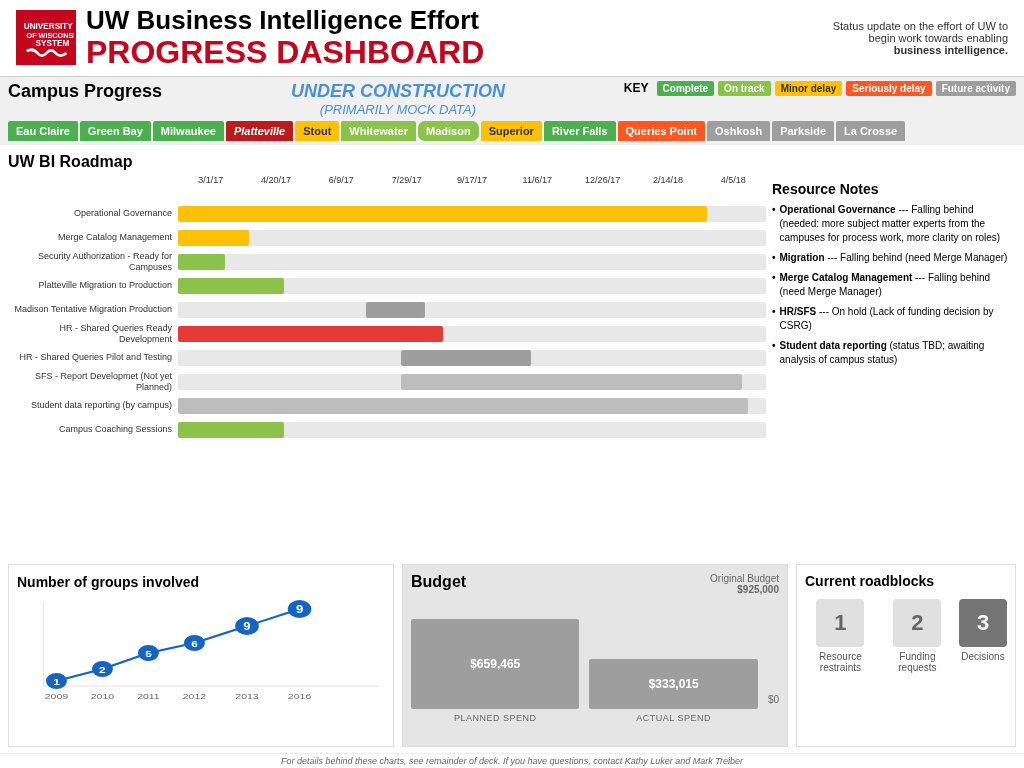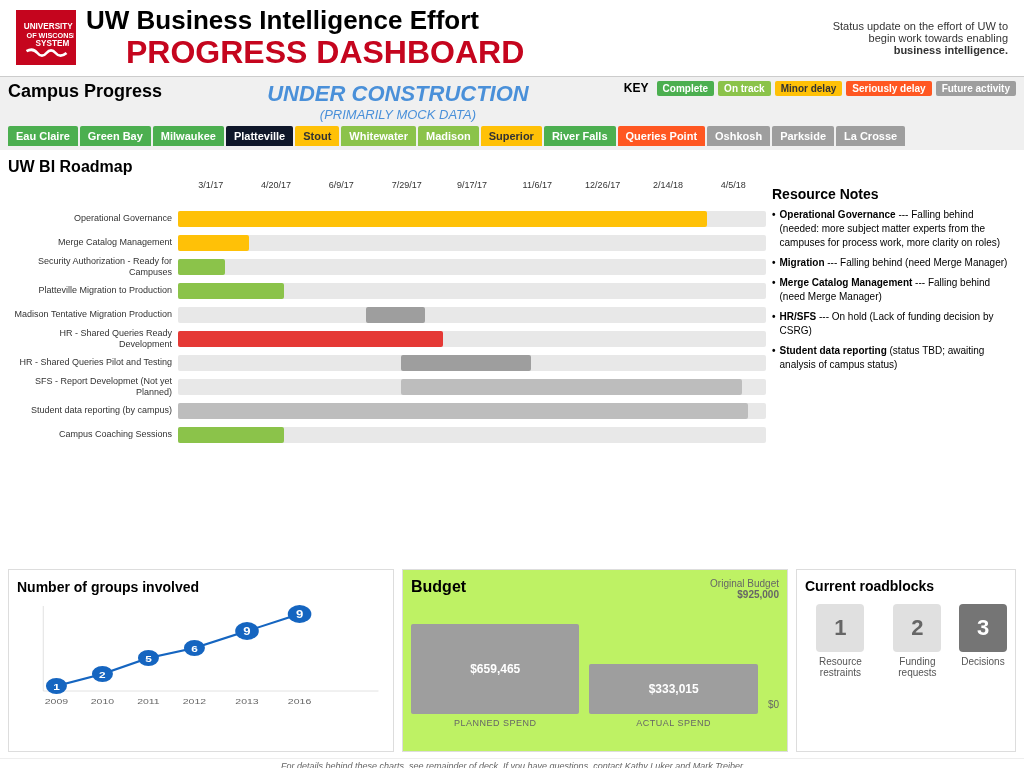--- a/index.html
+++ b/index.html
@@ -4,49 +4,49 @@
   <style>
     * { box-sizing: border-box; margin: 0; padding: 0; }
     body { font-family: Arial, sans-serif; background: #fff; width: 1024px; height: 768px; overflow: hidden; font-size: 11px; }
 
     
     #header { display: flex; align-items: center; background: #fff; padding: 6px 16px; border-bottom: 1px solid #ccc; }
     #logo { width: 60px; height: 55px; background: #c5051e; display: flex; align-items: center; justify-content: center; margin-right: 10px; flex-shrink: 0; }
     #logo svg { width: 55px; height: 50px; }
     #title-block { flex: 1; }
     #title-block .main-title { font-size: 26px; font-weight: 900; color: #000; line-height: 1.1; }
-    #title-block .sub-title { font-size: 32px; font-weight: 900; color: #c5051e; text-transform: uppercase; line-height: 1.1; margin-left: 40px; }
+    #title-block .sub-title { font-size: 32px; font-weight: 900; color: #c5051e; text-transform: uppercase; line-height: 1.1; }
     #header-right { text-align: right; font-size: 11px; color: #333; max-width: 200px; }
     #header-right .bold { font-weight: bold; }
 
     
     #campus-section { background: #f0f0f0; padding: 4px 8px; }
     #campus-header-row { display: flex; align-items: flex-start; margin-bottom: 4px; }
     #campus-title { font-size: 18px; font-weight: bold; color: #000; margin-right: 20px; }
     #under-construction { text-align: center; flex: 1; }
-    #under-construction .uc-main { font-size: 22px; font-weight: 900; color: #4a90d9; font-style: italic; text-transform: uppercase; }
+    #under-construction .uc-main { font-size: 18px; font-weight: 900; color: #4a90d9; font-style: italic; text-transform: uppercase; }
     #under-construction .uc-sub { font-size: 13px; color: #4a90d9; font-style: italic; }
     #key-block { display: flex; align-items: center; gap: 4px; margin-left: 10px; }
     #key-label { font-size: 12px; font-weight: bold; margin-right: 4px; }
     .key-item { padding: 2px 6px; font-size: 10px; font-weight: bold; color: #fff; border-radius: 2px; text-align: center; }
     .key-complete { background: #4CAF50; }
     .key-ontrack { background: #8BC34A; }
     .key-minor { background: #FFC107; color: #333; }
     .key-serious { background: #FF5722; }
     .key-future { background: #9E9E9E; }
 
     #campus-tabs { display: flex; gap: 2px; }
     .campus-tab { padding: 4px 8px; font-size: 11px; font-weight: bold; color: #fff; border-radius: 2px 2px 0 0; cursor: pointer; }
     .tab-eauclaire { background: #4CAF50; }
     .tab-greenbay { background: #4CAF50; }
     .tab-milwaukee { background: #4CAF50; }
-    .tab-platteville { background: #0f172a; }
+    .tab-platteville { background: #b91c1c; font-style: italic; }
     .tab-stout { background: #FFC107; color: #333; }
     .tab-whitewater { background: #8BC34A; }
-    .tab-madison { background: #8BC34A; }
+    .tab-madison { background: #8BC34A; border-radius: 7px; }
     .tab-superior { background: #FFC107; color: #333; }
     .tab-riverfalls { background: #4CAF50; }
     .tab-stevenspoint { background: #FF5722; }
     .tab-oshkosh { background: #9E9E9E; }
     .tab-parkside { background: #9E9E9E; }
     .tab-lacrosse { background: #9E9E9E; }
 
     
     #main { display: flex; height: calc(768px - 160px - 195px); }
 
@@ -71,21 +71,21 @@
     
     #roadmap-notes { width: 250px; padding: 6px; }
     #notes-title { font-size: 14px; font-weight: bold; margin-bottom: 6px; }
     .note-item { display: flex; margin-bottom: 6px; font-size: 10px; line-height: 1.4; }
     .note-bullet { margin-right: 4px; font-weight: bold; flex-shrink: 0; }
     .note-text .bold { font-weight: bold; }
 
     
     #bottom { display: flex; gap: 8px; padding: 6px 8px; height: 195px; }
     #groups-panel { background: #fff; border: 1px solid #ddd; flex: 1; padding: 8px; position: relative; }
-    #budget-panel { background: #bef264; border: 1px solid #ddd; flex: 1; padding: 8px; }
+    #budget-panel { background: #e5e5e5; border: 1px solid #ddd; flex: 1; padding: 8px; }
     #roadblocks-panel { background: #fff; border: 1px solid #ddd; width: 220px; padding: 8px; }
 
     #groups-title { font-size: 14px; font-weight: bold; color: #000; line-height: 1.3; }
 
     #budget-title { font-size: 16px; font-weight: bold; }
     .budget-subtitle { font-size: 10px; color: #666; text-align: right; }
     .budget-bar { background: #9E9E9E; display: flex; align-items: center; justify-content: center; color: #fff; font-weight: bold; font-size: 12px; width: 100%; border-radius: 2px; }
     .budget-bar-label { font-size: 9px; color: #666; margin-top: 4px; text-align: center; letter-spacing: 0.5px; }
 
     #roadblocks-title { font-size: 14px; font-weight: bold; margin-bottom: 10px; }

